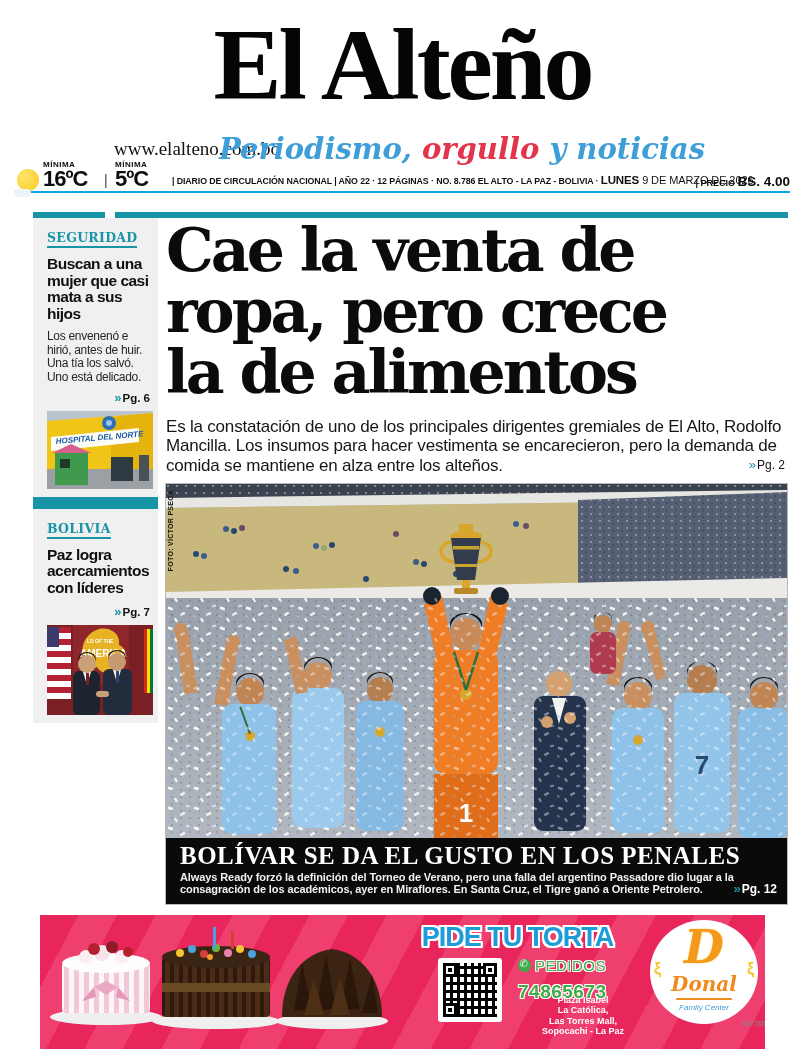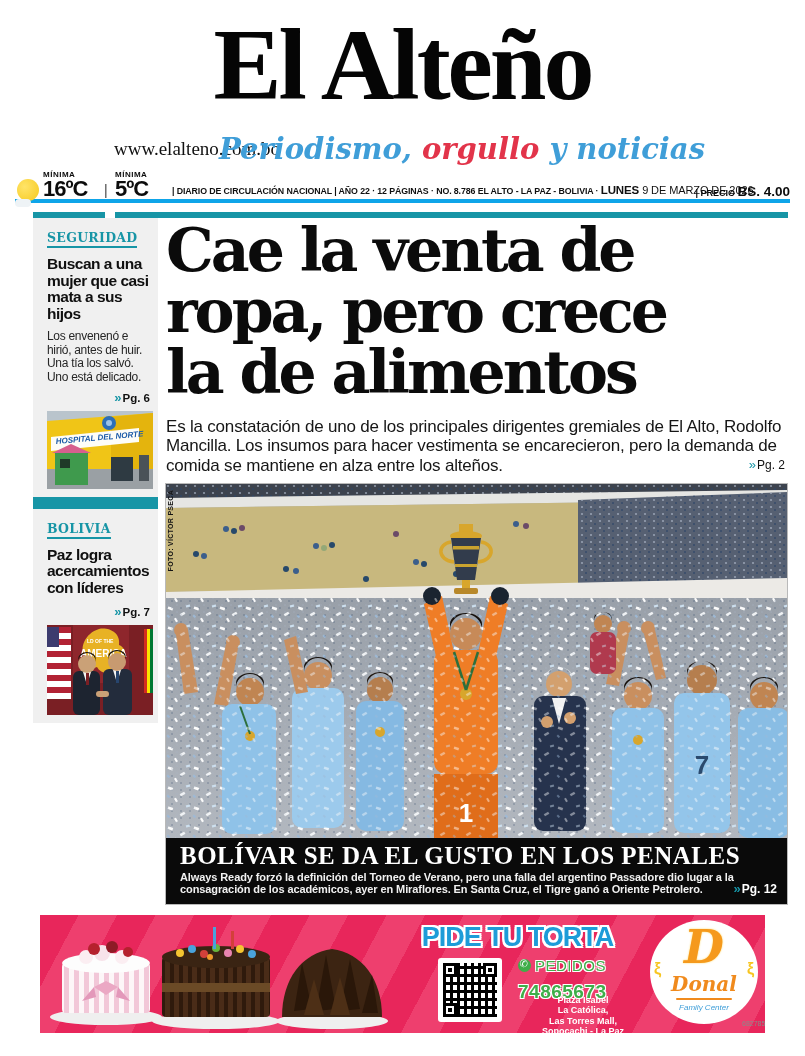--- a/index.html
+++ b/index.html
@@ -19,22 +19,22 @@
     font-family:"Liberation Serif", serif; font-size:19px; color:#111;
   }
   .tagline {
     position:absolute; right:100px; top:132px;
     font-family:"DejaVu Serif", serif; font-style:italic; font-weight:bold;
     font-size:29px; color:#3f9ed8; letter-spacing:0px;
   }
   .tagline .orgullo { color:#e2344a; }
   
   .infobar {
-    position:absolute; left:15px; right:15px; top:170px; height:33px;
-    border-bottom:4px solid #0ea5e9;
+    position:absolute; left:15px; right:15px; top:160px; height:33px;
+    border-bottom:2px solid #0ea5e9;
   }
   .sun { position:absolute; left:2px; top:9px; width:22px; height:22px;
     border-radius:50%; background:radial-gradient(circle at 35% 35%, #ffe468, #f6c91e); }
   .sun-cloud { position:absolute; left:-2px; top:20px; width:16px; height:8px;
     border-radius:6px; background:#eef3f6; }
   .temp-block { position:absolute; top:0; }
   .temp-label { font-size:8px; font-weight:bold; letter-spacing:.5px; color:#0c0c0c; }
   .temp-value { font-size:22px; font-weight:bold; color:#0c0c0c; line-height:.95; letter-spacing:-1px;}
   .temp-sep { position:absolute; left:89px; top:12px; font-size:14px; color:#444; }
   .circ {
@@ -99,21 +99,21 @@
     white-space:nowrap;
   }
   .banner-sub {
     width:555px; font-size:11px; font-weight:bold; color:#f1f1f1;
     line-height:1.18; letter-spacing:-.1px; margin-top:1px;
   }
   .banner-page { position:absolute; right:10px; bottom:8px; font-size:12px; font-weight:bold; color:#fff; }
   .banner-page .arr { color:#1795a6; font-size:13px; letter-spacing:-2px; margin-right:3px; }
   
   .ad {
-    position:absolute; left:40px; top:915px; width:725px; height:118px;
+    position:absolute; left:40px; top:915px; width:725px; height:134px;
     background:repeating-linear-gradient(118deg, #e8265b 0 34px, #ee3f6e 34px 68px);
     overflow:hidden;
   }
   .ad-title {
     position:absolute; left:345px; top:7px; width:265px; text-align:center;
     font-size:27px; font-weight:bold; letter-spacing:-1px; color:#1e9cd8;
     text-shadow:-2px -2px 0 #fff, 2px -2px 0 #fff, -2px 2px 0 #fff, 2px 2px 0 #fff,
                  0 2px 0 #fff, 0 -2px 0 #fff, 2px 0 0 #fff, -2px 0 0 #fff;
   }
   .qr {

